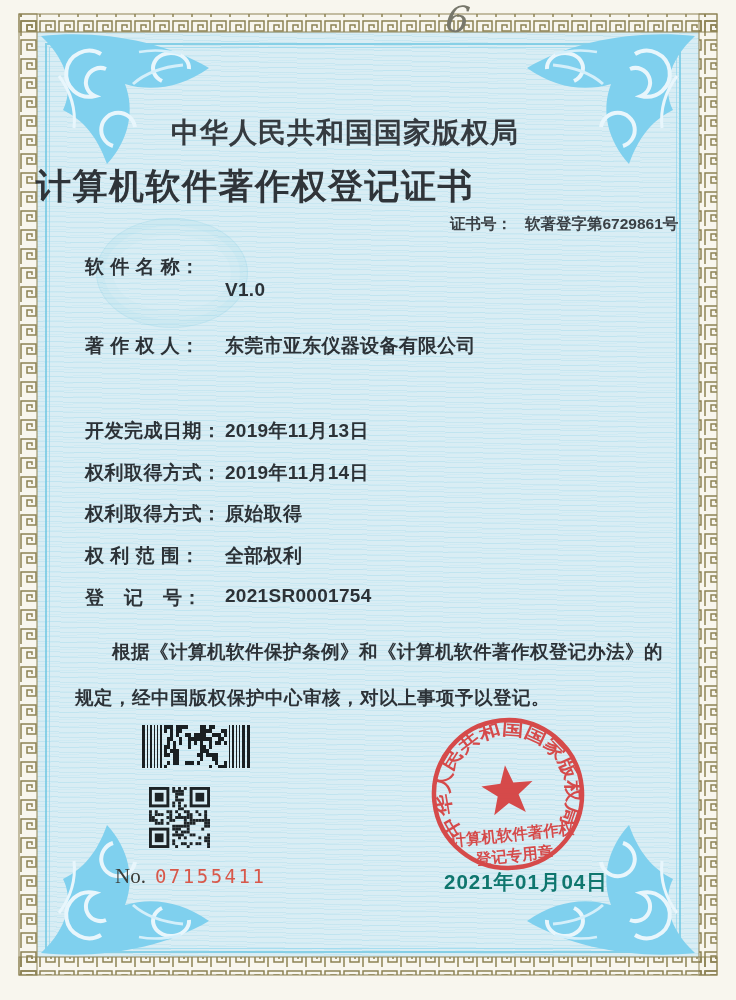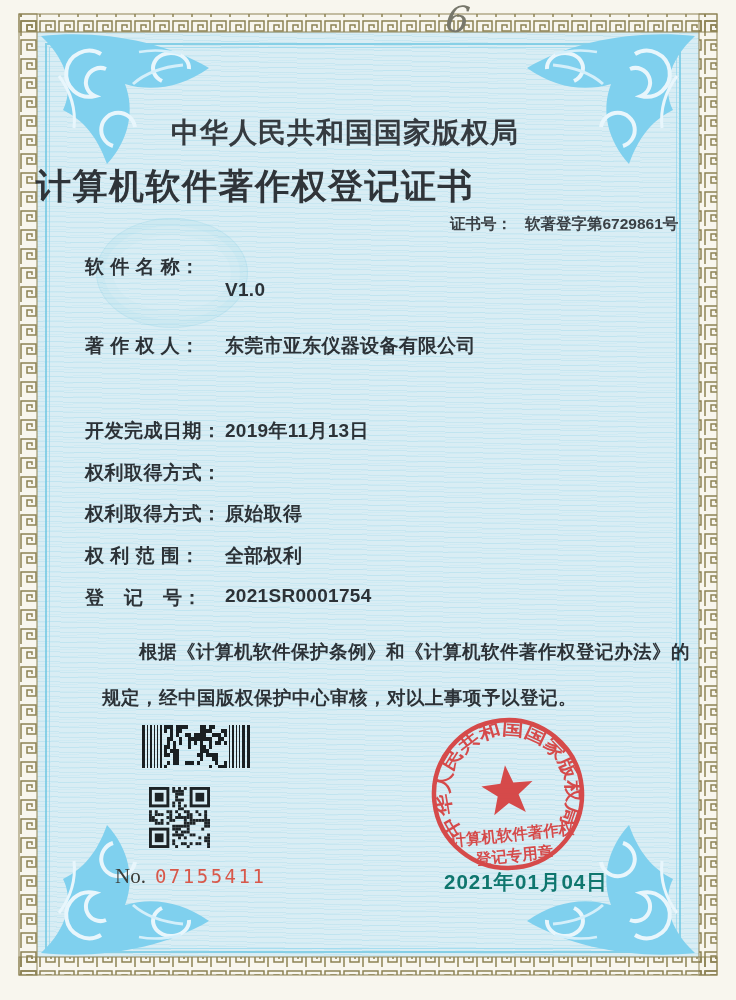--- a/index.html
+++ b/index.html
@@ -36,21 +36,21 @@
     font-family:"Liberation Serif",serif;font-weight:700;font-size:35px;
     letter-spacing:1.5px;color:#2f3439;
   }
   .certno{left:450px;top:214px;font-size:15.5px;font-weight:700;color:#3a4045;}
   .certno .certno-val{margin-left:13px;}
   .lab{left:85px;font-size:19px;font-weight:700;letter-spacing:0.5px;}
   .val{left:225px;font-size:19px;font-weight:700;letter-spacing:0.3px;}
   .val-sm{font-size:18.5px;}
   .para{
     left:75px;top:629px;width:588px;font-size:18.5px;font-weight:700;
-    line-height:46px;text-indent:2em;text-align:justify;letter-spacing:0.5px;margin-left:27px;
+    line-height:46px;text-indent:2em;text-align:justify;letter-spacing:0.5px;
   }
   .no-line{left:115px;top:864px;font-size:21px;}
   .no-label{font-family:"Liberation Serif",serif;color:#3c3c38;font-weight:400;}
   .no-value{font-family:"DejaVu Sans Mono",monospace;color:#d8584a;font-size:19px;letter-spacing:2.5px;margin-left:9px;font-weight:400;}
   .date-line{left:444px;top:868px;font-size:20.5px;font-weight:700;color:#0f766e;letter-spacing:1px;z-index:7;}
   .barcode{position:absolute;left:142px;top:725px;z-index:5;}
   .qrcode{position:absolute;left:149px;top:787px;z-index:5;}
   .seal{position:absolute;left:425px;top:711px;z-index:6;opacity:0.92;}
   .hand-six{
     position:absolute;left:446px;top:-2px;z-index:8;color:#77776b;
@@ -109,20 +109,21 @@
   <div class="txt lab" style="top:254px">软 件 名 称：</div>
   <div class="txt val" style="top:279px">V1.0</div>
 
   <div class="txt lab" style="top:333px">著 作 权 人：</div>
   <div class="txt val" style="top:333px">东莞市亚东仪器设备有限公司</div>
 
   <div class="txt lab" style="top:418px">开发完成日期：</div>
   <div class="txt val" style="top:418px">2019年11月13日</div>
 
   <div class="txt lab" style="top:460px">权利取得方式：</div>
+  <div class="txt val" style="top:460px">2019年11月14日</div>
 
   <div class="txt lab" style="top:501px">权利取得方式：</div>
   <div class="txt val" style="top:501px">原始取得</div>
 
   <div class="txt lab" style="top:543px">权 利 范 围：</div>
   <div class="txt val" style="top:543px">全部权利</div>
 
   <div class="txt lab" style="top:585px">登　记　号：</div>
   <div class="txt val" style="top:585px">2021SR0001754</div>
 

